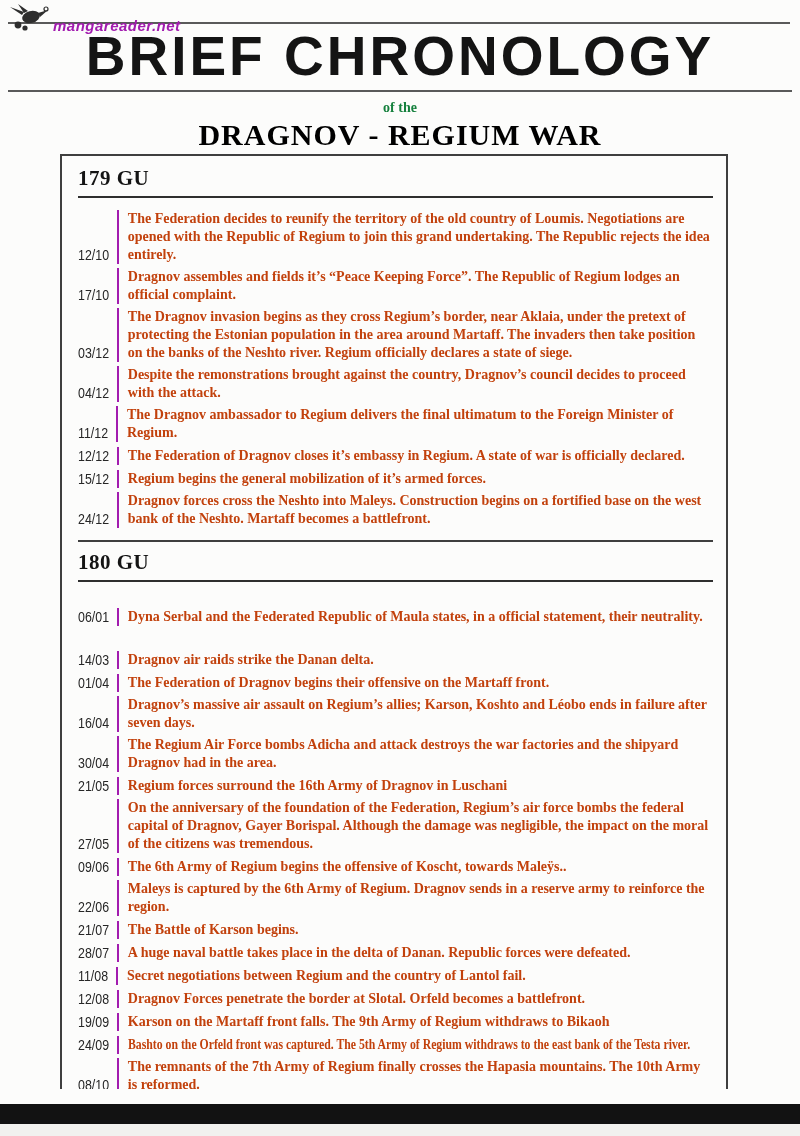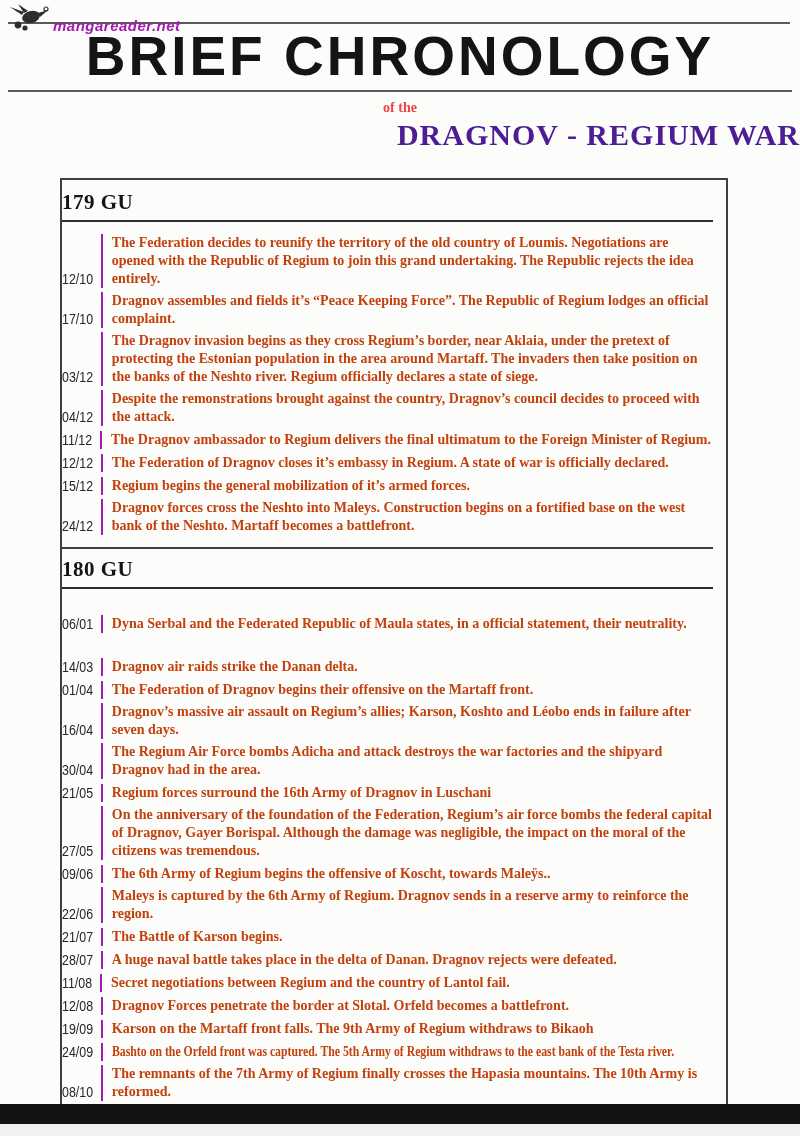--- a/index.html
+++ b/index.html
@@ -45,39 +45,39 @@
     font-size: 55px; line-height: 62px;
     letter-spacing: 3px;
     color: #141414;
     transform: scaleY(1.02);
   }
 
   .subtitle-small {
     position: absolute; top: 100px; left: 0; right: 0;
     text-align: center;
     font-weight: bold; font-size: 14px;
-    color: #ef4444;
+    color: #15803d;
   }
   .subtitle-large {
     position: absolute; top: 118px; left: 0; right: 0;
-    text-align: right;
+    text-align: center;
     font-weight: bold; font-size: 30px;
     letter-spacing: 1px;
-    color: #4c1d95;
+    color: #000000;
   }
 
   
   .chronology-box {
     position: absolute;
-    left: 60px; top: 178px;
+    left: 60px; top: 154px;
     width: 668px; height: 935px;
     box-sizing: border-box;
     border: 2px solid #3f3f3f;
     border-bottom: none;
-    padding: 6px 13px 0 0;
+    padding: 6px 13px 0 16px;
     overflow: hidden;
   }
 
   .era-section + .era-section {
     border-top: 2px solid #3f3f3f;
     margin-top: 12px;
     padding-top: 4px;
   }
 
   .era-heading {
@@ -241,21 +241,21 @@
         <div class="entry">
           <div class="entry-date"><span class="date-inner">22/06</span></div>
           <div class="entry-text"><span class="text-inner">Maleys is captured by the 6th Army of Regium. Dragnov sends in a reserve army to reinforce the region.</span></div>
         </div>
         <div class="entry">
           <div class="entry-date"><span class="date-inner">21/07</span></div>
           <div class="entry-text"><span class="text-inner">The Battle of Karson begins.</span></div>
         </div>
         <div class="entry">
           <div class="entry-date"><span class="date-inner">28/07</span></div>
-          <div class="entry-text"><span class="text-inner">A huge naval battle takes place in the delta of Danan. Dragnov rejects were defeated.</span></div>
+          <div class="entry-text"><span class="text-inner">A huge naval battle takes place in the delta of Danan. Republic forces were defeated.</span></div>
         </div>
         <div class="entry">
           <div class="entry-date"><span class="date-inner">11/08</span></div>
           <div class="entry-text"><span class="text-inner">Secret negotiations between Regium and the country of Lantol fail.</span></div>
         </div>
         <div class="entry">
           <div class="entry-date"><span class="date-inner">12/08</span></div>
           <div class="entry-text"><span class="text-inner">Dragnov Forces penetrate the border at Slotal. Orfeld becomes a battlefront.</span></div>
         </div>
         <div class="entry">

